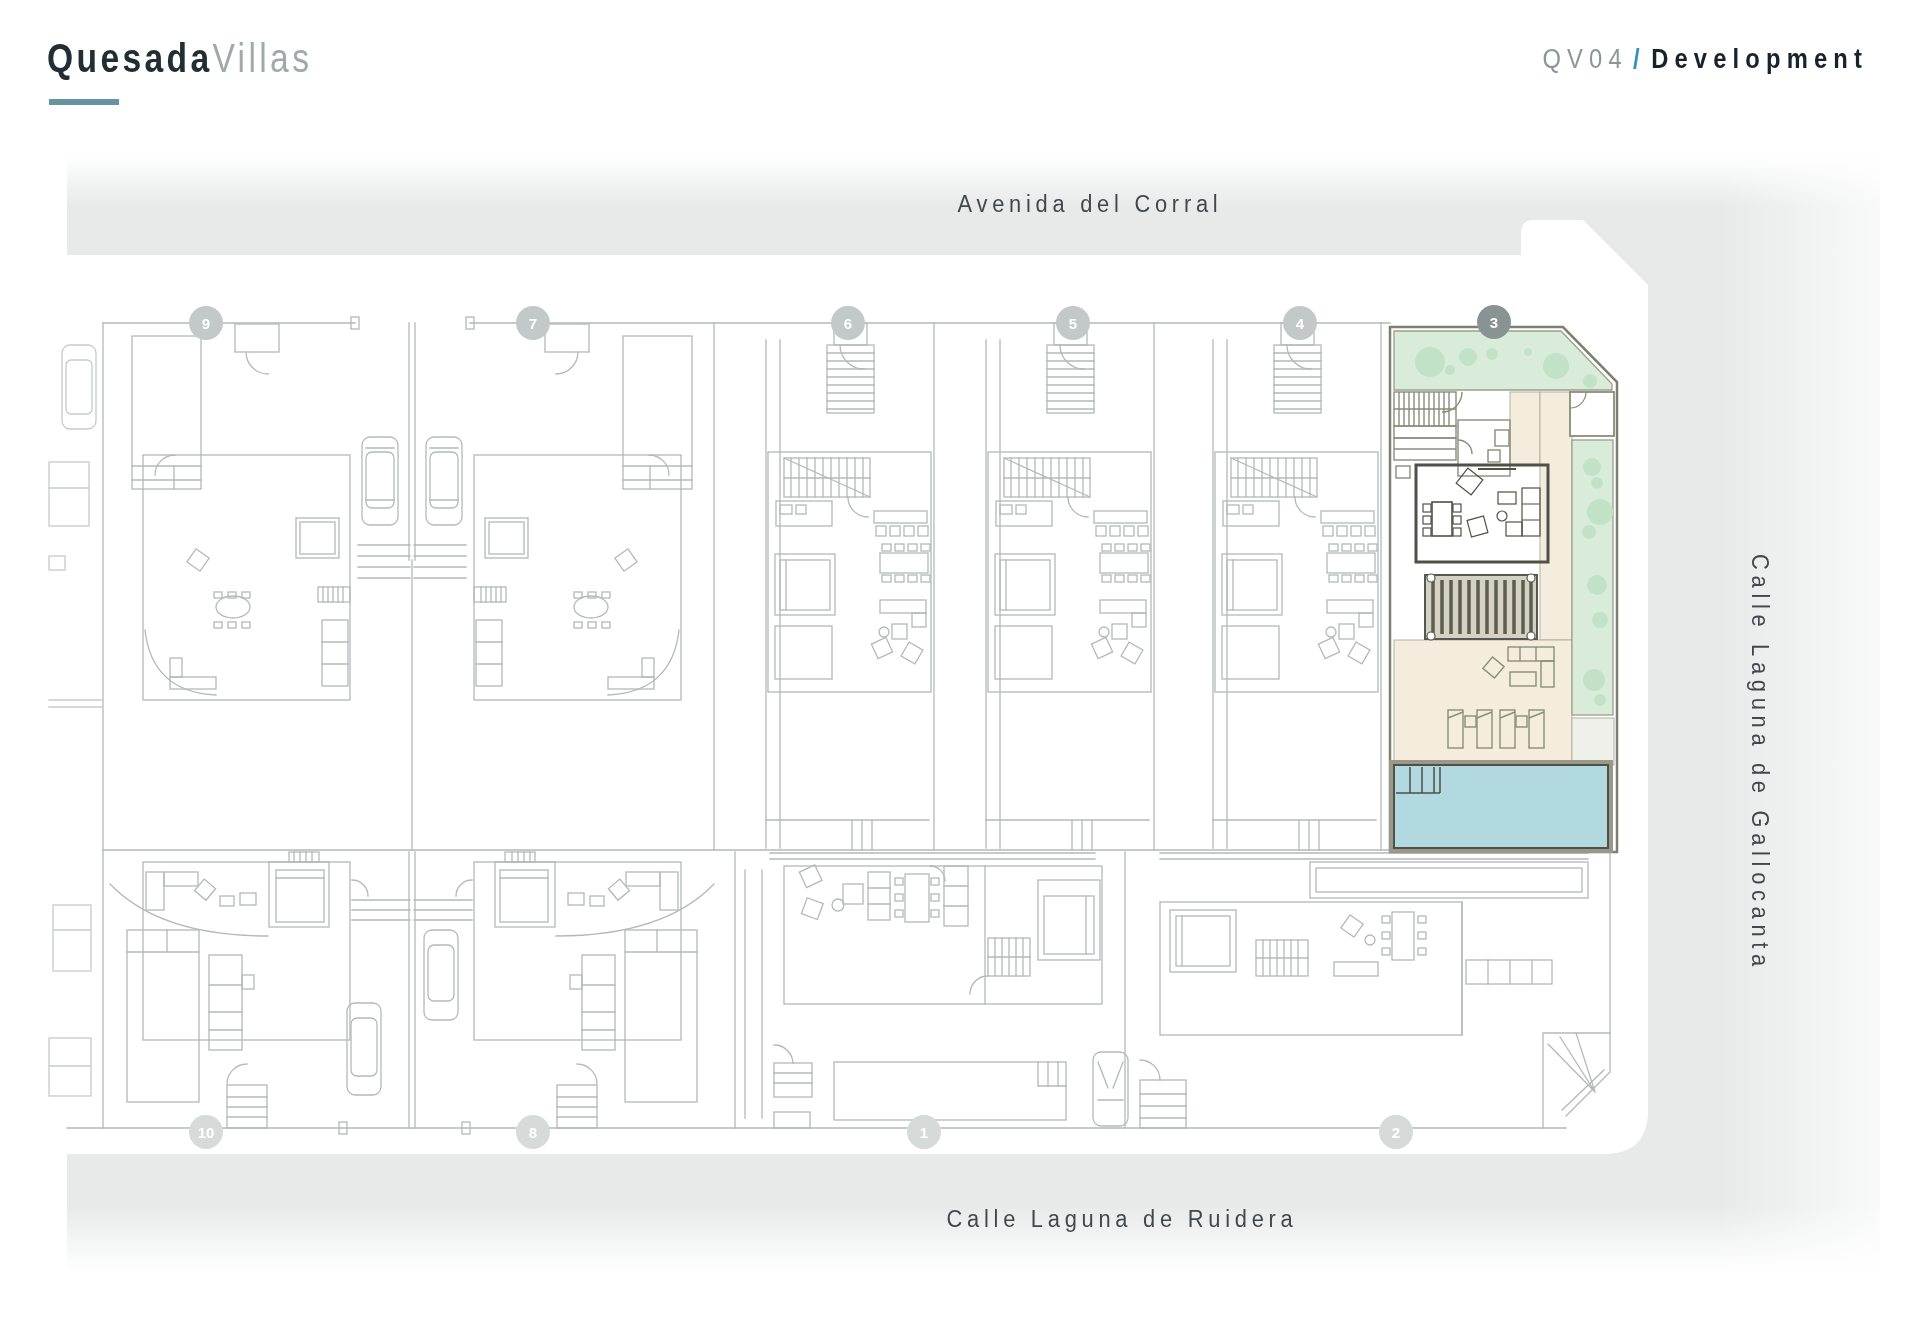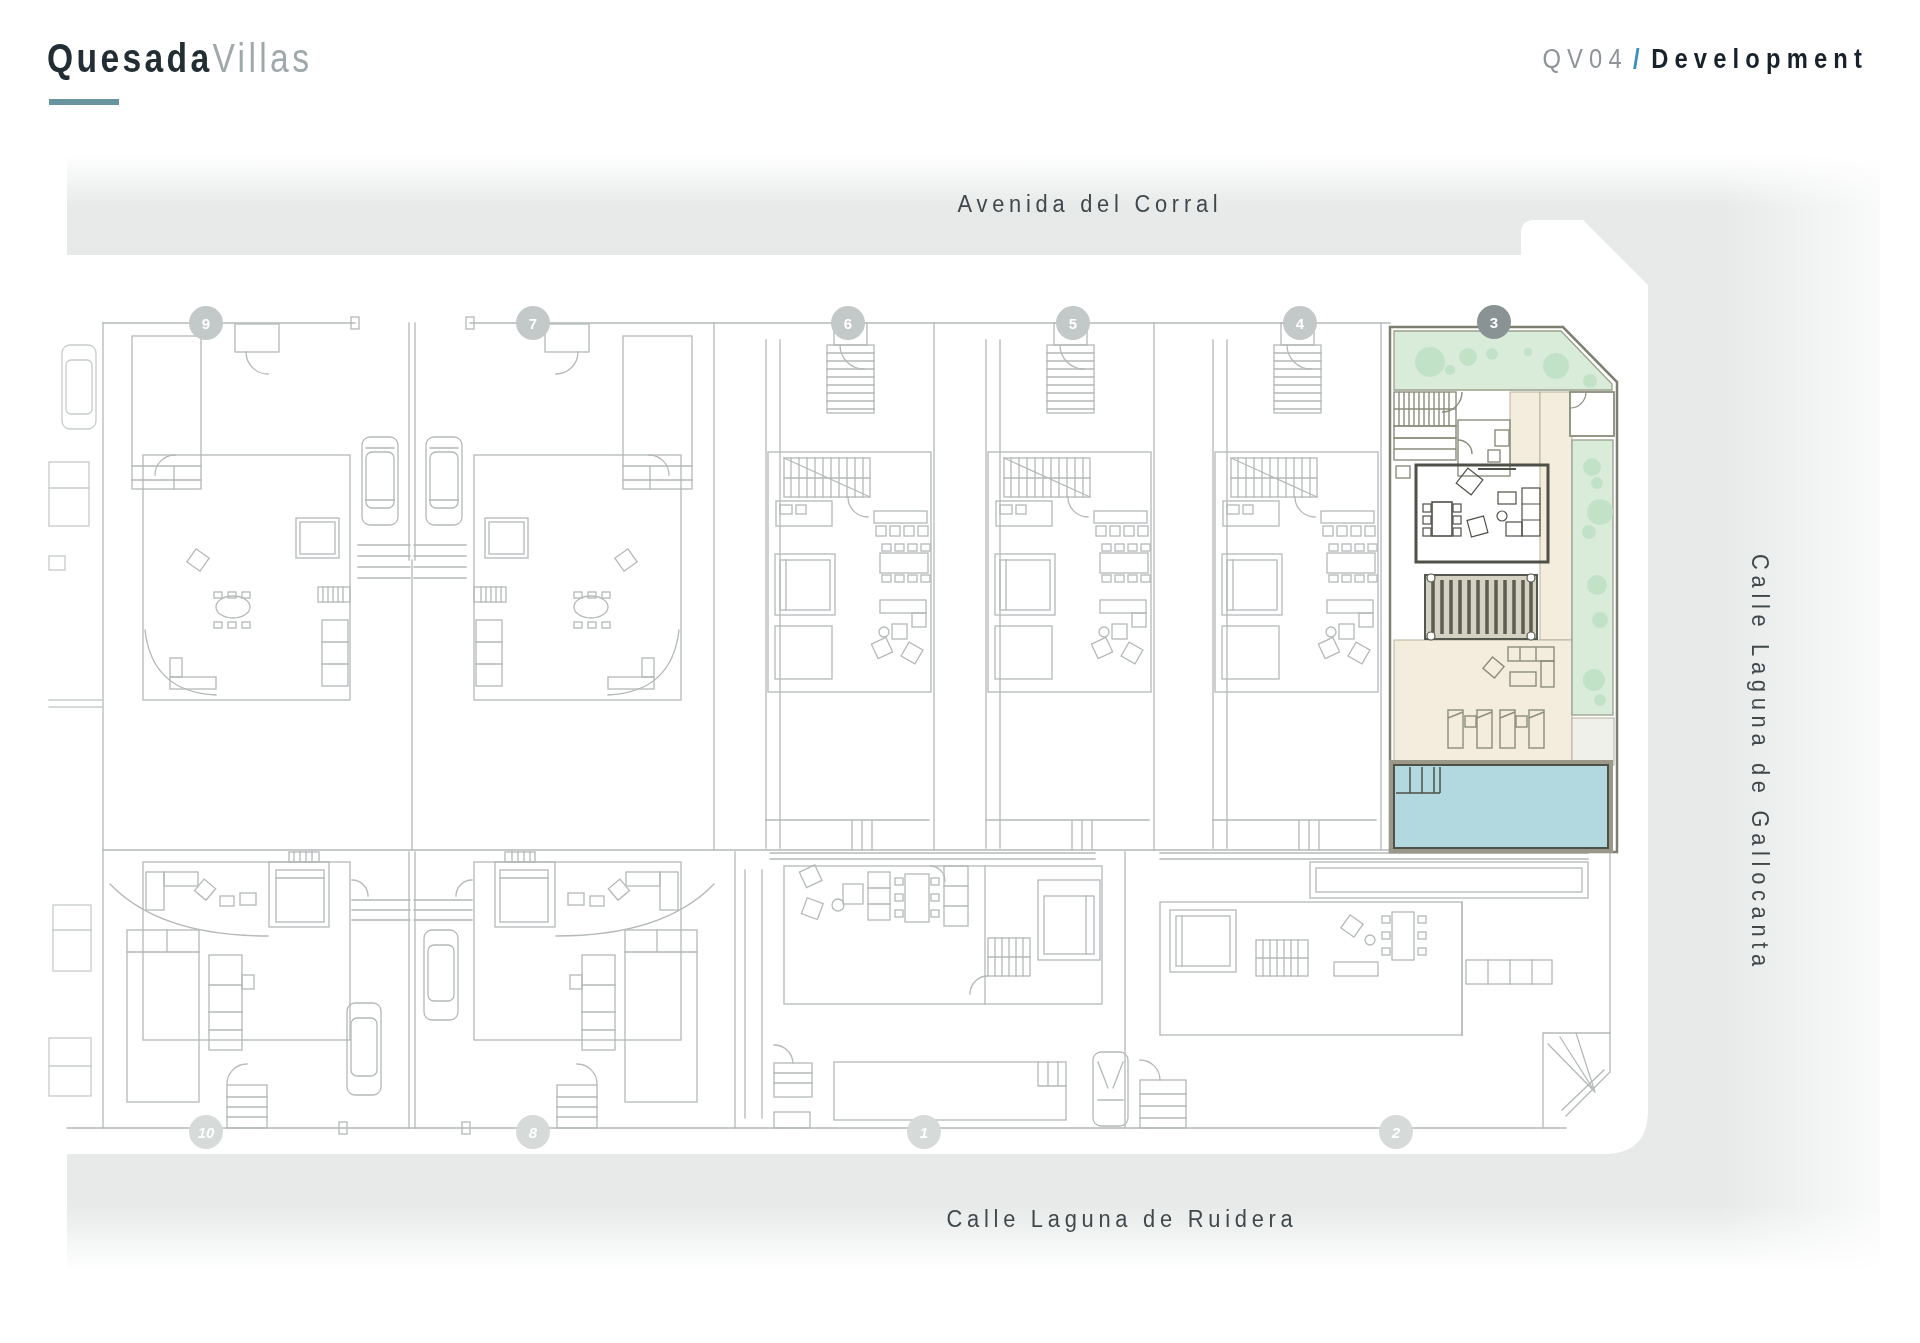--- a/index.html
+++ b/index.html
@@ -22,21 +22,21 @@
   
   .street{position:absolute;color:var(--street);font-size:23px;letter-spacing:5px;white-space:nowrap;}
   .street.h{transform:translate(-50%,-50%) scaleX(.95);}
   .street.v{writing-mode:vertical-rl;transform:translate(-50%,-50%) scaleY(.95);letter-spacing:6px;}
 
   
   .badge{position:absolute;width:34px;height:34px;border-radius:50%;
          transform:translate(-50%,-50%);display:flex;align-items:center;justify-content:center;
          color:#fff;font-weight:bold;font-size:15px;letter-spacing:0;cursor:default;}
   .badge.top{background:var(--badge);}
-  .badge.low{background:var(--badgeLow);font-style:italic;}
+  .badge.low{background:var(--badgeLow);}
   .badge.hl{background:var(--badgeHl);}
 </style>
 </head>
 <body>
 
 <div class="stage">
 
 <svg width="1920" height="1343" viewBox="0 0 1920 1343">
   <defs>
     <linearGradient id="gTop" x1="0" y1="0" x2="0" y2="1">

